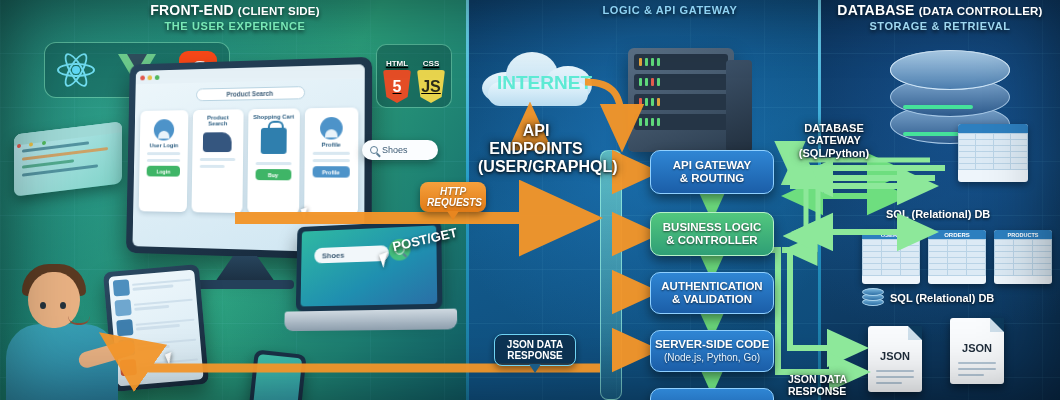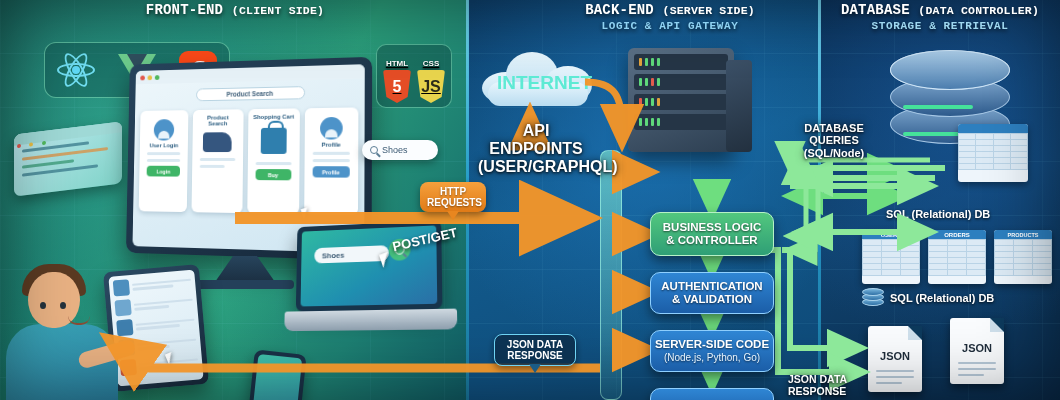--- a/index.html
+++ b/index.html
@@ -33,21 +33,21 @@
   .circuit{position:absolute;inset:0;opacity:.20;
     background-image:
       linear-gradient(0deg,rgba(140,230,255,.35) 1px,transparent 1px),
       linear-gradient(90deg,rgba(140,230,255,.25) 1px,transparent 1px);
     background-size:54px 54px, 74px 74px;
     pointer-events:none;}
   .glow-edge{position:absolute;inset:0;pointer-events:none;
     box-shadow:inset 0 0 70px rgba(0,0,0,.45);}
 
   
-  .hdr{position:absolute;text-align:center;z-index:40;font-family:Liberation Mono, monospace;}
+  .hdr{position:absolute;text-align:center;z-index:40;}
   .hdr .t1{font-size:14px;font-weight:bold;color:#ffffff;letter-spacing:.2px;
     text-shadow:0 2px 4px rgba(0,0,0,.75);white-space:nowrap;}
   .hdr .t1 .paren{font-size:11.5px;}
   .hdr .t2{font-size:11px;font-weight:bold;letter-spacing:.6px;margin-top:2px;
     text-shadow:0 2px 4px rgba(0,0,0,.7);white-space:nowrap;}
   #hdr-front{left:60px;width:350px;top:2px;}
   #hdr-front .t2{color:#79e8b6;}
   #hdr-back{left:545px;width:250px;top:2px;}
   #hdr-back .t2{color:#8fd2f2;}
   #hdr-db{left:815px;width:250px;top:2px;}
@@ -287,24 +287,23 @@
   </div>
   <div class="col col-db">
     <div class="circuit"></div>
   </div>
   <div class="col-div div1"></div>
   <div class="col-div div2"></div>
 
   <div class="hdr" id="hdr-front">
     <div class="t1"><span>FRONT-END</span>
       <span class="paren">(CLIENT SIDE)</span></div>
+    <div class="t2">THE USER EXPERIENCE</div>
   </div>
   <div class="hdr" id="hdr-back">
-    <div class="t1"><span>BACK-END</span>
-      <span class="paren">(SERVER SIDE)</span></div>
     <div class="t2">LOGIC &amp; API GATEWAY</div>
   </div>
   <div class="hdr" id="hdr-db">
     <div class="t1"><span>DATABASE</span>
       <span class="paren">(DATA CONTROLLER)</span></div>
     <div class="t2">STORAGE &amp; RETRIEVAL</div>
   </div>
 
   <div class="fw-box" id="fw-panel">
     <div class="logo">
@@ -543,20 +542,24 @@
       <path d="M770,250 L778,250 L778,372 L862,372"></path>
       <path d="M945,168 L800,168 L800,152"></path>
     </g>
     <g stroke="#8de89a" stroke-width="5" fill="none" marker-end="url(#agl)">
       <path d="M930,160 L790,160 L790,168"></path>
       <path d="M806,180 L806,250 L790,250"></path>
       <path d="M818,180 L818,236 L790,236"></path>
     </g>
   </svg>
 
+  <div class="bx blue" style="left:650px;top:150px;width:124px;height:44px;">
+    <div class="l1">API GATEWAY</div>
+    <div class="l1">&amp; ROUTING</div>
+  </div>
   <div class="bx green" style="left:650px;top:212px;width:124px;height:44px;">
     <div class="l1">BUSINESS LOGIC</div>
     <div class="l1">&amp; CONTROLLER</div>
   </div>
   <div class="bx blue" style="left:650px;top:330px;width:124px;height:42px;">
     <div class="l1">SERVER-SIDE CODE</div>
     <div class="l2">(Node.js, Python, Go)</div>
   </div>
   <div class="bx blue" style="left:650px;top:272px;width:124px;height:42px;">
     <div class="l1">AUTHENTICATION</div>
@@ -564,38 +567,38 @@
   </div>
   <div class="bx blue" style="left:650px;top:388px;width:124px;height:30px;">
     <div class="l1"></div>
   </div>
 
   <div class="lbl-dark" style="left:478px;top:122px;width:116px;font-size:16px;">
     <div>API ENDPOINTS</div>
     <div>(USER/GRAPHQL)</div>
   </div>
 
-  <div class="bubble orange" style="left:420px;top:182px;width:66px;">
+  <div class="bubble orange" style="left:420px;top:182px;width:66px;font-style:italic;">
     <div>HTTP</div>
     <div>REQUESTS</div>
     <span class="tail"></span>
   </div>
 
   <div class="diag-label" style="left:392px;top:232px;transform:rotate(-13deg);">POST/GET</div>
 
   <div class="bubble dark" style="left:494px;top:334px;width:82px;">
     <div>JSON DATA</div>
     <div>RESPONSE</div>
     <span class="tail"></span>
   </div>
 
   <div class="lbl-dark" style="left:784px;top:122px;width:100px;font-size:11px;">
     <div>DATABASE</div>
-    <div>QUERIES</div>
-    <div>(SQL/Node)</div>
+    <div>GATEWAY</div>
+    <div>(SQL/Python)</div>
   </div>
 
   <div class="lbl-dark" style="left:788px;top:374px;width:96px;font-size:10.5px;text-align:left;">
     <div>JSON DATA</div>
     <div>RESPONSE</div>
   </div>
 
   <div class="abs" id="cyl">
     <div class="disk d3">
         <div class="stripe"></div>

